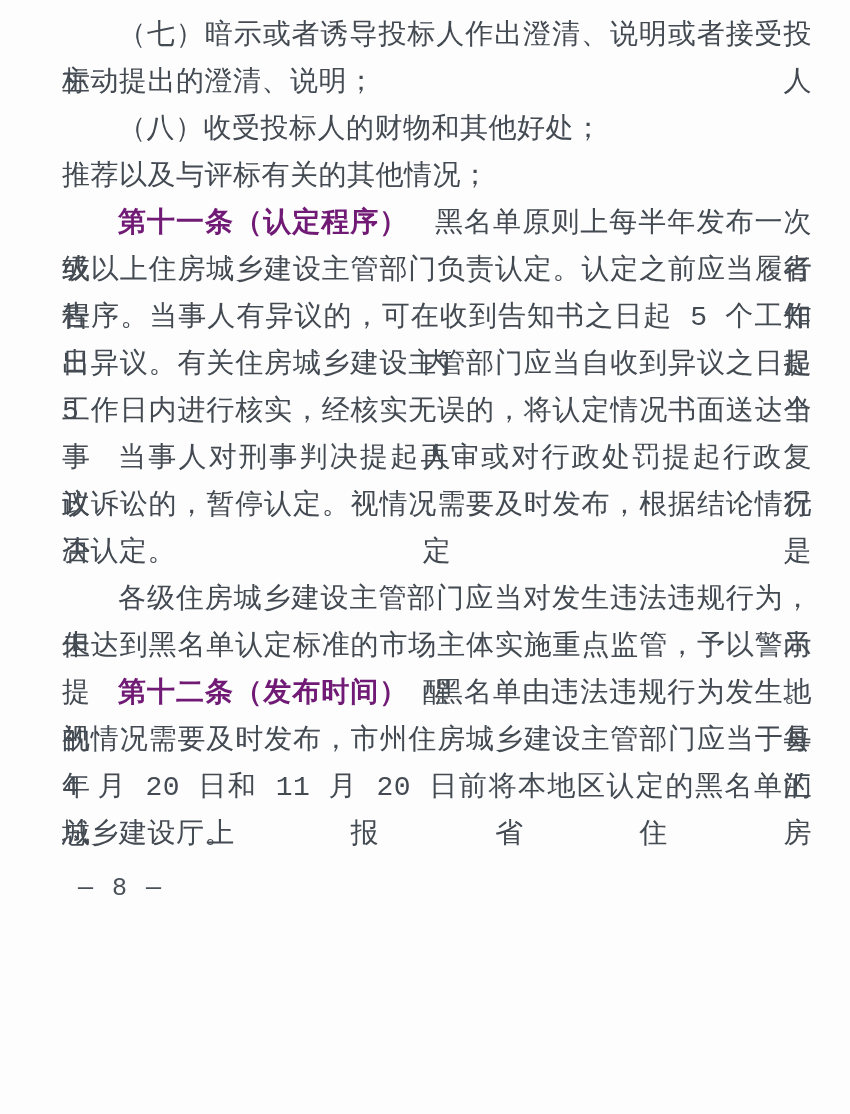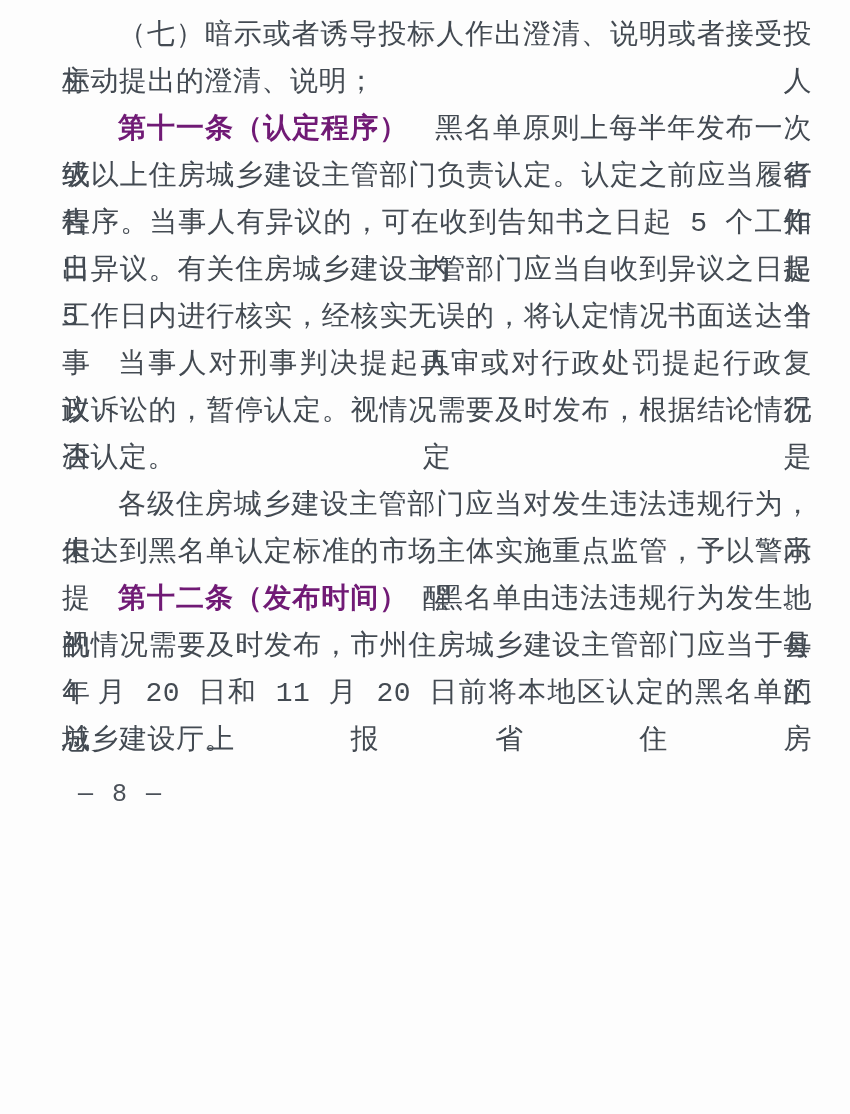--- a/index.html
+++ b/index.html
@@ -53,20 +53,22 @@
   }
 </style>
 </head>
 <body>
 
 <div class="page">
   <div class="doc-body">
 
     <div class="line ind j"><span>（七）暗示或者诱导投标人作出澄清、说明或者接受投标人</span></div>
     <div class="line"><span>主动提出的澄清、说明；</span></div>
+    <div class="line ind"><span>（八）收受投标人的财物和其他好处；</span></div>
+    <div class="line"><span>推荐以及与评标有关的其他情况；</span></div>
 
     <div class="line ind j"><span class="b">第十一条（认定程序）</span><span>黑名单原则上每半年发布一次或者</span></div>
     <div class="line j"><span>级以上住房城乡建设主管部门负责认定。认定之前应当履行告知</span></div>
     <div class="line j"><span>程序。当事人有异议的，可在收到告知书之日起 5 个工作日内提</span></div>
     <div class="line j"><span>出异议。有关住房城乡建设主管部门应当自收到异议之日起 5 个</span></div>
     <div class="line j"><span>工作日内进行核实，经核实无误的，将认定情况书面送达当事人。</span></div>
 
     <div class="line ind j"><span>当事人对刑事判决提起再审或对行政处罚提起行政复议、行</span></div>
     <div class="line j"><span>政诉讼的，暂停认定。视情况需要及时发布，根据结论情况决定是</span></div>
     <div class="line"><span>否认定。</span></div>

